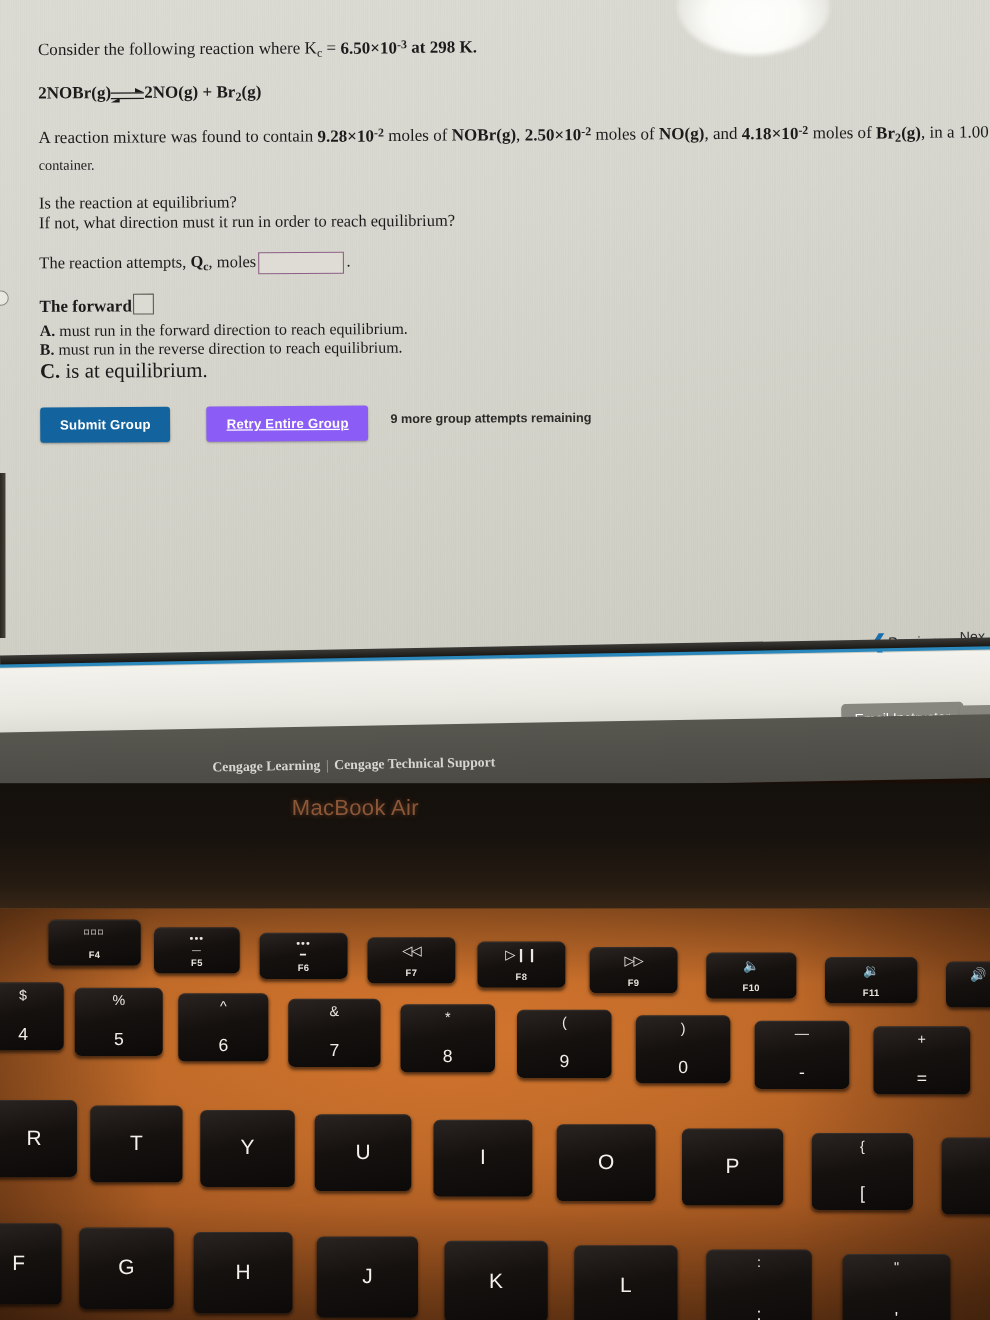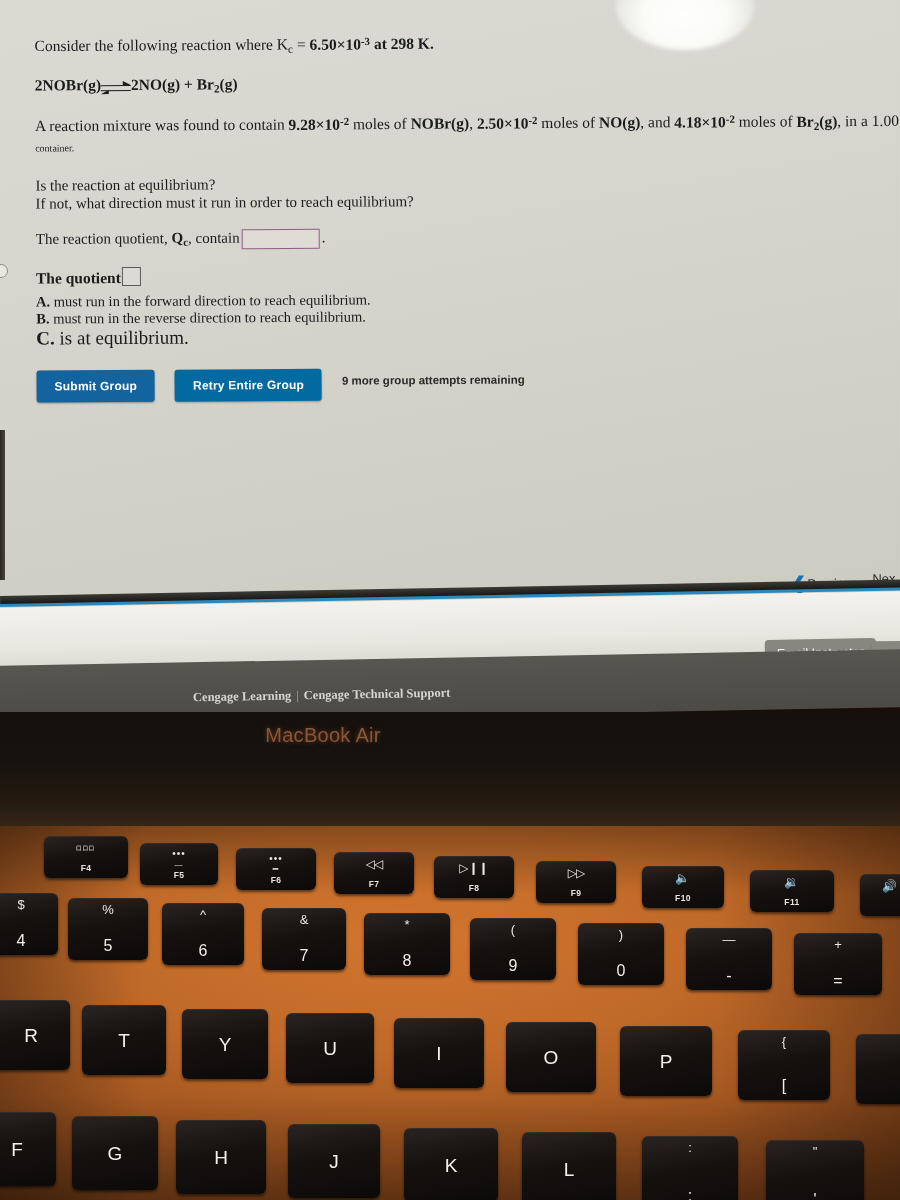--- a/index.html
+++ b/index.html
@@ -43,21 +43,21 @@
   
   .content {
     position:absolute; left:0; top:0; width:900px; height:575px;
     color:#1b1b1b;
     transform:rotate(-0.35deg);
   }
   .line { position:absolute; white-space:nowrap; }
   .q-intro  { left:36px; top:34px;  font-size:15.5px; }
   .q-eq     { left:36px; top:74px;  font-size:15.5px; font-weight:bold; }
   .q-mix    { left:36px; top:114px; font-size:15.5px; }
-  .q-mix2   { left:36px; top:140px; font-size:10px; }
+  .q-mix2   { left:36px; top:140px; font-size:13px; }
   .q-ask1   { left:36px; top:175px; font-size:15px; }
   .q-ask2   { left:36px; top:193px; font-size:15px; }
   .q-quot   { left:36px; top:228px; font-size:15px; }
   .q-react  { left:36px; top:265px; font-size:15.5px; font-weight:bold; }
   .q-a      { left:36px; top:291px; font-size:14.5px; }
   .q-b      { left:36px; top:308px; font-size:14.5px; }
   .q-c      { left:36px; top:325px; font-size:19px; }
 
   b.bold { font-weight:bold; }
   sub { font-size:.72em; vertical-align:-.28em; }
@@ -88,21 +88,21 @@
   
   .btn-row { position:absolute; left:36px; top:368px; }
   .btn {
     display:inline-block; border:none; color:#fff;
     font-family:"Liberation Sans", sans-serif;
     font-weight:bold; font-size:12px; letter-spacing:.2px;
     border-radius:3px; cursor:pointer;
     text-align:center;
   }
   .btn-submit { background:#13639e; padding:9px 18px; box-shadow:0 1px 2px rgba(0,0,0,.35); }
-  .btn-retry  { background:#0369a1; padding:9px 18px; margin-left:20px; box-shadow:0 1px 2px rgba(0,0,0,.3); }
+  .btn-retry  { background:#8b5cf6; padding:9px 18px; margin-left:33px; box-shadow:0 1px 2px rgba(0,0,0,.3);text-decoration:underline; }
   .attempts {
     display:inline-block; margin-left:20px; vertical-align:4px;
     font-family:"Liberation Sans", sans-serif; font-weight:bold;
     font-size:11.5px; color:#2a2a28;
   }
 
   
   .navbar {
     position:absolute; left:0; top:565px; width:900px; height:45px;
     transform:rotate(-0.9deg); transform-origin:0 0;
@@ -244,25 +244,25 @@
 
     <div class="line q-mix">
       <span>A reaction mixture was found to contain </span><b class="bold"><span>9.28×10</span><sup>-2</sup></b><span> moles of </span><b class="bold">NOBr(g)</b><span>, </span><b class="bold"><span>2.50×10</span><sup>-2</sup></b><span> moles of </span><b class="bold">NO(g)</b><span>, and </span><b class="bold"><span>4.18×10</span><sup>-2</sup></b><span> moles of </span><b class="bold"><span>Br</span><sub>2</sub><span>(g)</span></b><span>, in a 1.00 liter</span>
     </div>
     <div class="line q-mix2">container.</div>
 
     <div class="line q-ask1">Is the reaction at equilibrium?</div>
     <div class="line q-ask2">If not, what direction must it run in order to reach equilibrium?</div>
 
     <div class="line q-quot">
-      <span>The reaction quotient, </span><b class="bold"><span>Q</span><sub>c</sub></b><span>, contain</span><span class="answer-box"></span><span>.</span>
+      <span>The reaction attempts, </span><b class="bold"><span>Q</span><sub>c</sub></b><span>, moles</span><span class="answer-box"></span><span>.</span>
     </div>
 
     <div class="line q-react">
-      <span>The quotient</span><span class="sq-box"></span>
+      <span>The forward</span><span class="sq-box"></span>
     </div>
     <div class="line q-a"><b class="bold">A.</b><span> must run in the forward direction to reach equilibrium.</span></div>
     <div class="line q-b"><b class="bold">B.</b><span> must run in the reverse direction to reach equilibrium.</span></div>
     <div class="line q-c"><b class="bold">C.</b><span> is at equilibrium.</span></div>
 
     <div class="btn-row">
       <button class="btn btn-submit">Submit Group</button><button class="btn btn-retry">Retry Entire Group</button><span class="attempts">9 more group attempts remaining</span>
     </div>
   </div>
 

